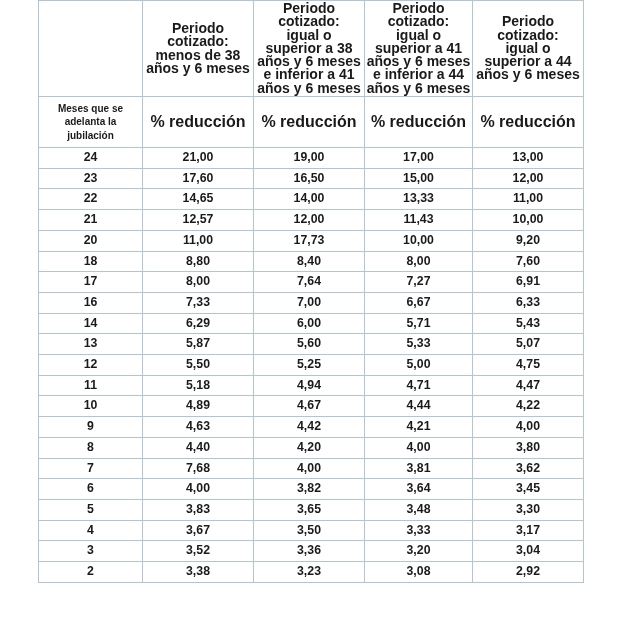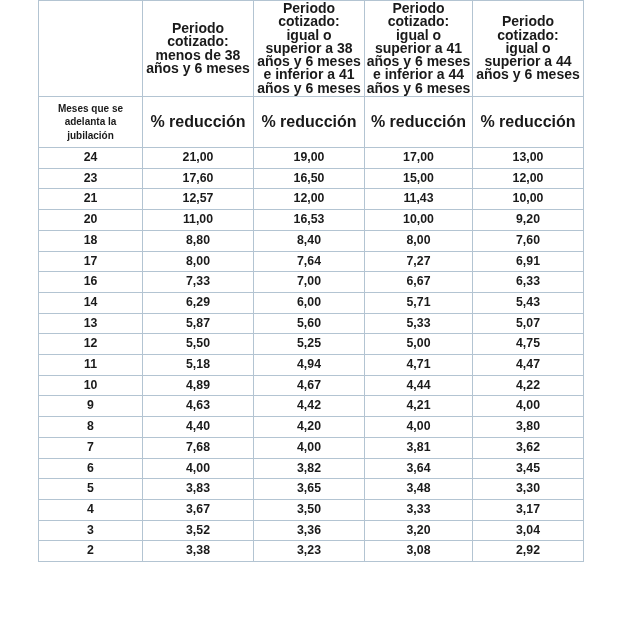--- a/index.html
+++ b/index.html
@@ -151,30 +151,37 @@
           <td>13,00</td>
         </tr>
         <tr class="data-row">
           <td>23</td>
           <td>17,60</td>
           <td>16,50</td>
           <td>15,00</td>
           <td>12,00</td>
         </tr>
         <tr class="data-row">
+          <td>22</td>
+          <td>14,65</td>
+          <td>14,00</td>
+          <td>13,33</td>
+          <td>11,00</td>
+        </tr>
+        <tr class="data-row">
           <td>21</td>
           <td>12,57</td>
           <td>12,00</td>
           <td>11,43</td>
           <td>10,00</td>
         </tr>
         <tr class="data-row">
           <td>20</td>
           <td>11,00</td>
-          <td>16,53</td>
+          <td>17,73</td>
           <td>10,00</td>
           <td>9,20</td>
         </tr>
         <tr class="data-row">
           <td>18</td>
           <td>8,80</td>
           <td>8,40</td>
           <td>8,00</td>
           <td>7,60</td>
         </tr>

